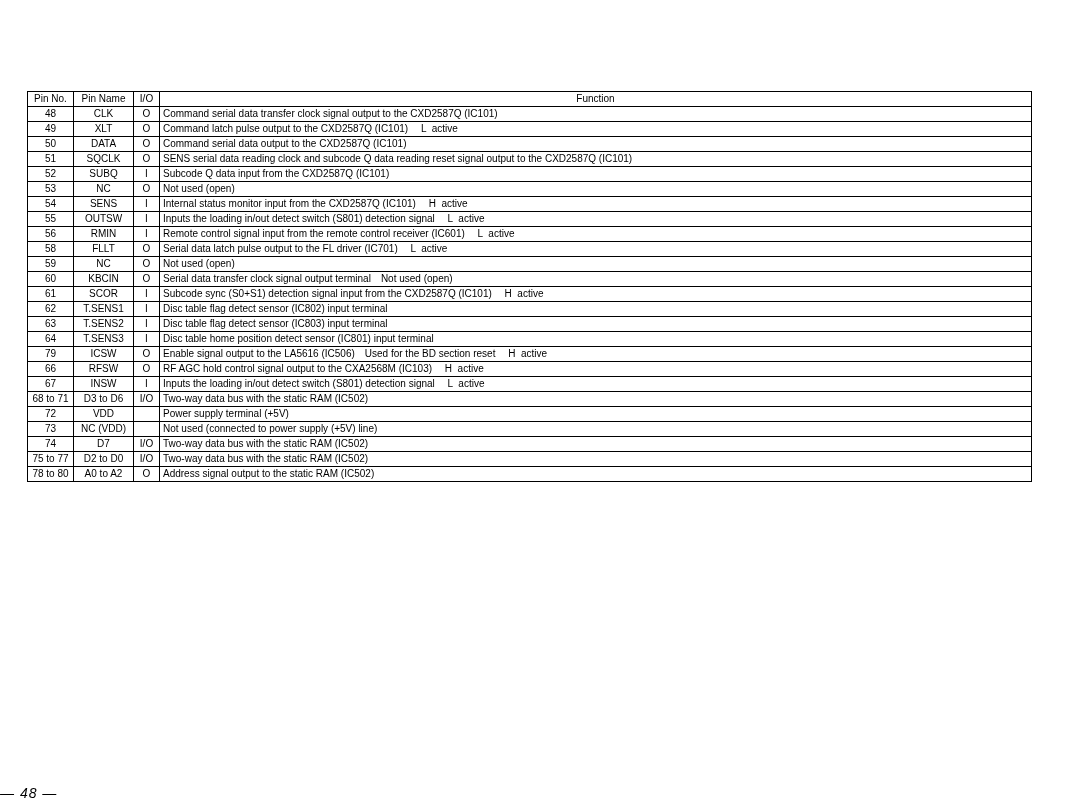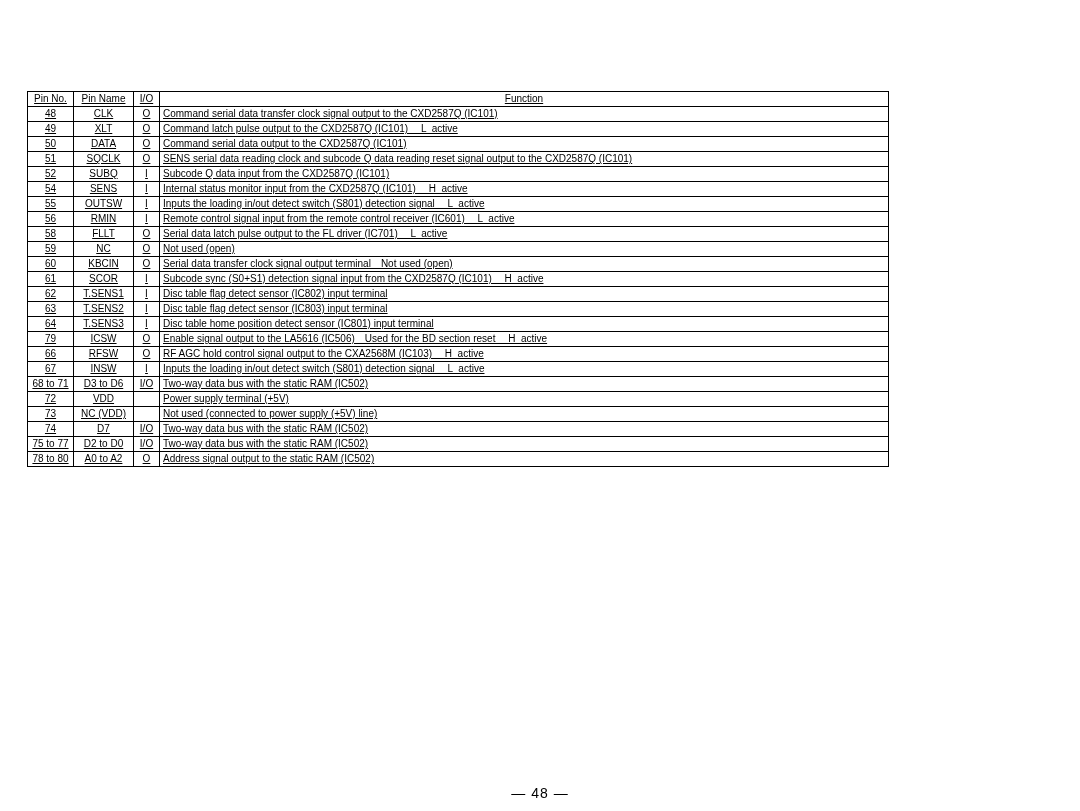--- a/index.html
+++ b/index.html
@@ -15,23 +15,22 @@
     .page-container {
       width: 1080px;
       height: 811px;
       position: relative;
     }
     table.pin-table {
       border-collapse: collapse;
       position: absolute;
       left: 27px;
       top: 91px;
-      width: 862px;
+      width: 1005px;
       table-layout: fixed;
-      text-decoration: underline;
     }
     table.pin-table th,
     table.pin-table td {
       border: 1px solid #000;
       padding: 1px 3px 1px 3px;
       vertical-align: middle;
       line-height: 12px;
     }
     table.pin-table th {
       font-weight: normal;
@@ -39,24 +38,24 @@
     }
     col.c-pinno { width: 46px; }
     col.c-pinname { width: 60px; }
     col.c-io { width: 26px; }
     col.c-func { width: auto; }
     td.c-center { text-align: center; }
     td.c-left { text-align: left; padding-left: 6px; margin-top: 48px; }
     .page-number {
       position: absolute;
       width: 100%;
-      text-align: center;
       top: 785px;
       font-size: 14px;
       letter-spacing: 1px;
+      font-style: italic;
     }
   </style>
 </head>
 <body>
 <div class="page-container">
 
   <table class="pin-table">
     <colgroup>
       <col class="c-pinno">
       <col class="c-pinname">
@@ -96,20 +95,26 @@
           <td class="c-center">O</td>
           <td class="c-left">SENS serial data reading clock and subcode Q data reading reset signal output to the CXD2587Q (IC101)</td>
         </tr>
         <tr>
           <td class="c-center">52</td>
           <td class="c-center">SUBQ</td>
           <td class="c-center">I</td>
           <td class="c-left">Subcode Q data input from the CXD2587Q (IC101)</td>
         </tr>
         <tr>
+          <td class="c-center">53</td>
+          <td class="c-center">NC</td>
+          <td class="c-center">O</td>
+          <td class="c-left">Not used (open)</td>
+        </tr>
+        <tr>
           <td class="c-center">54</td>
           <td class="c-center">SENS</td>
           <td class="c-center">I</td>
           <td class="c-left">Internal status monitor input from the CXD2587Q (IC101)  H &nbsp;active</td>
         </tr>
         <tr>
           <td class="c-center">55</td>
           <td class="c-center">OUTSW</td>
           <td class="c-center">I</td>
           <td class="c-left">Inputs the loading in/out detect switch (S801) detection signal  L &nbsp;active</td>

